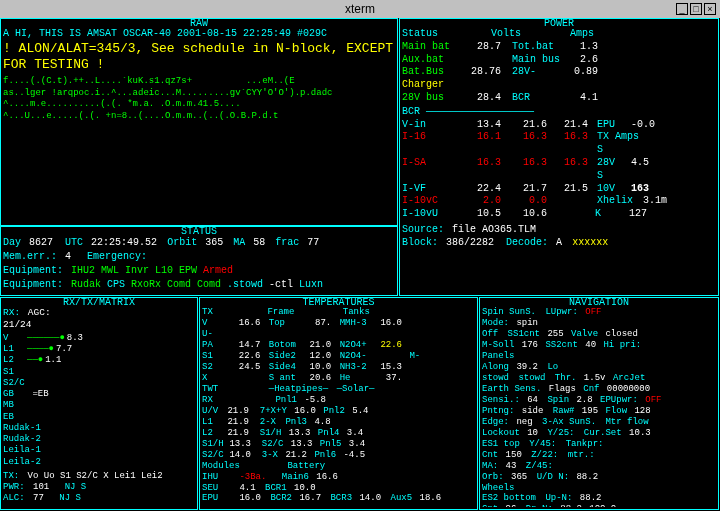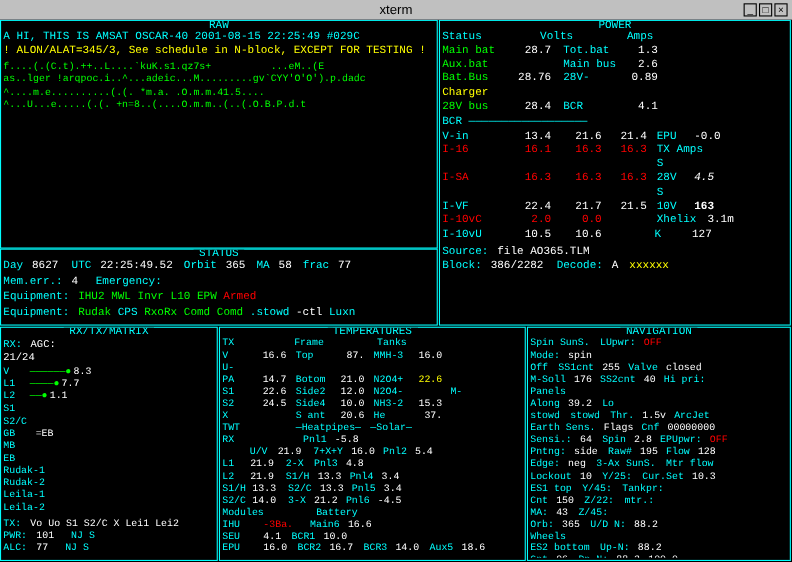--- a/index.html
+++ b/index.html
@@ -109,21 +109,21 @@
       <div class="title-btn">×</div>
     </div>
   </div>
 
   <div class="screen">
 
     <div class="panel" style="left:0;top:0;width:398px;height:208px;">
       <div class="panel-title">RAW</div>
       <div class="panel-body">
         <div style="color:#00ffff;font-size:10px;">A  HI, THIS IS AMSAT OSCAR-40    2001-08-15  22:25:49  #029C</div>
-        <div style="color:#ffff00;font-size:10px;">! ALON/ALAT=345/3, See schedule in N-block, EXCEPT FOR TESTING !</div>
+        <div style="color:#ffff00;font-size:13px;">! ALON/ALAT=345/3, See schedule in N-block, EXCEPT FOR TESTING !</div>
         <div style="color:#00ff00;font-size:9px;margin-top:2px;">f....(.(C.t).++..L....`kuK.s1.qz7s+&nbsp;&nbsp;&nbsp;&nbsp;&nbsp;&nbsp;&nbsp;&nbsp;&nbsp;&nbsp;...eM..(E</div>
         <div style="color:#00ff00;font-size:9px;">as..lger !arqpoc.i..^...adeic...M.........gv`CYY'O'O').p.dadc</div>
         <div style="color:#00ff00;font-size:9px;">^....m.e..........(.(. *m.a. .O.m.m.41.5....</div>
         <div style="color:#00ff00;font-size:9px;">^...U...e.....(.(. +n=8..(....O.m.m..(..(.O.B.P.d.t</div>
       </div>
     </div>
 
     <div class="panel" style="left:0;top:208px;width:398px;height:70px;">
       <div class="panel-title">STATUS</div>
       <div class="panel-body" style="font-size:10px;line-height:1.4;">
@@ -218,21 +218,21 @@
           <span style="color:#ff0000;display:inline-block;width:35px;text-align:right;">16.3</span>
           <span style="color:#00ffff;display:inline-block;width:60px;margin-left:3px;">TX Amps</span>
         </div>
 
         <div>
           <span style="color:#ff0000;display:inline-block;width:58px;">I-SA</span>
           <span style="color:#ff0000;display:inline-block;width:35px;text-align:right;">16.3</span>
           <span style="color:#ff0000;display:inline-block;width:35px;text-align:right;margin-left:5px;">16.3</span>
           <span style="color:#ff0000;display:inline-block;width:35px;text-align:right;">16.3</span>
           <span style="color:#00ffff;display:inline-block;width:28px;margin-left:3px;">S 28V</span>
-          <span style="color:#ffffff;font-style:italic;">4.5</span>
+          <span style="color:#ffffff;">4.5</span>
         </div>
 
         <div>
           <span style="color:#00ffff;display:inline-block;width:58px;">I-VF</span>
           <span style="color:#ffffff;display:inline-block;width:35px;text-align:right;">22.4</span>
           <span style="color:#ffffff;display:inline-block;width:35px;text-align:right;margin-left:5px;">21.7</span>
           <span style="color:#ffffff;display:inline-block;width:35px;text-align:right;">21.5</span>
           <span style="color:#00ffff;display:inline-block;width:28px;margin-left:3px;">S 10V</span>
           <span style="color:#ffffff;font-weight:bold;">163</span>
         </div>
@@ -405,21 +405,21 @@
           <span style="color:#00ffff;margin-left:3px;">—Heatpipes—</span>
           <span style="color:#00ffff;margin-left:3px;">—Solar—</span>
         </div>
 
         <div>
           <span style="color:#00ffff;display:inline-block;width:18px;">RX</span>
           <span style="color:#00ffff;margin-left:50px;">Pnl1</span>
           <span style="color:#ffffff;margin-left:2px;">-5.8</span>
         </div>
         <div>
-          <span style="color:#00ffff;display:inline-block;width:18px;margin-left:25px;">U/V</span>
+          <span style="color:#00ffff;display:inline-block;width:18px;">U/V</span>
           <span style="color:#ffffff;display:inline-block;width:25px;margin-left:2px;">21.9</span>
           <span style="color:#00ffff;margin-left:2px;">7+X+Y</span>
           <span style="color:#ffffff;margin-left:2px;">16.0</span>
           <span style="color:#00ffff;margin-left:2px;">Pnl2</span>
           <span style="color:#ffffff;margin-left:2px;">5.4</span>
         </div>
         <div>
           <span style="color:#00ffff;display:inline-block;width:18px;">L1</span>
           <span style="color:#ffffff;display:inline-block;width:25px;margin-left:2px;">21.9</span>
           <span style="color:#00ffff;margin-left:2px;">2-X</span>

